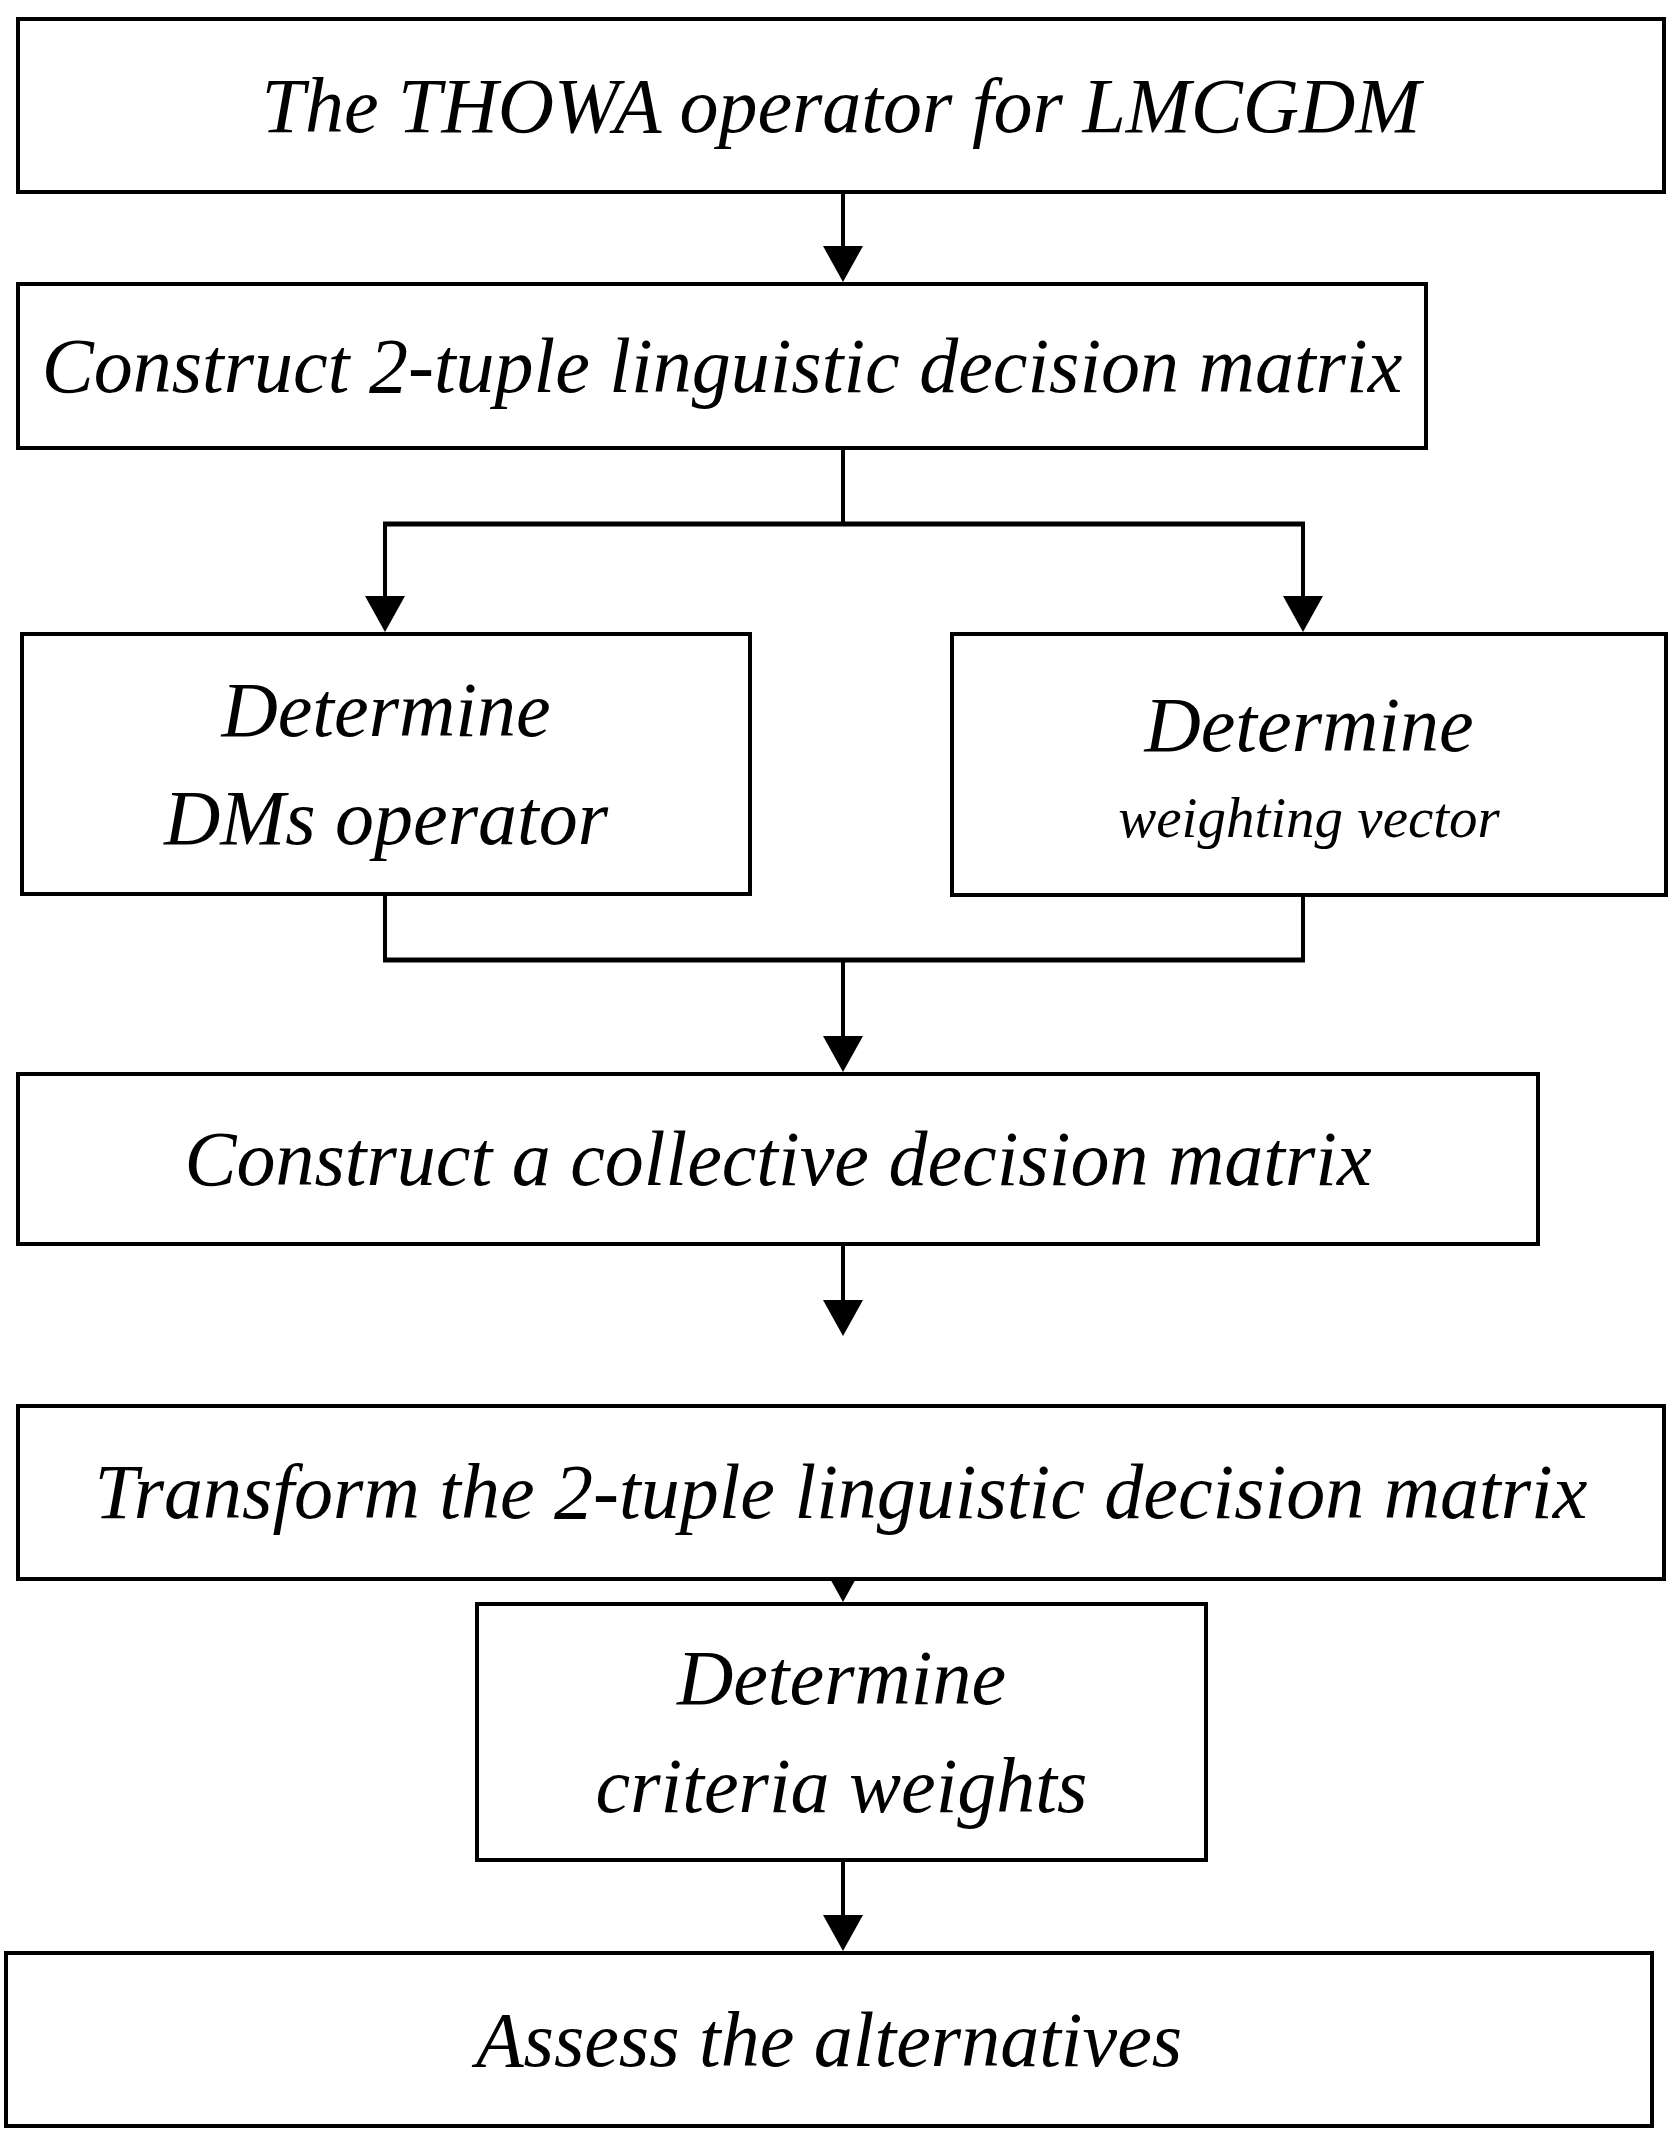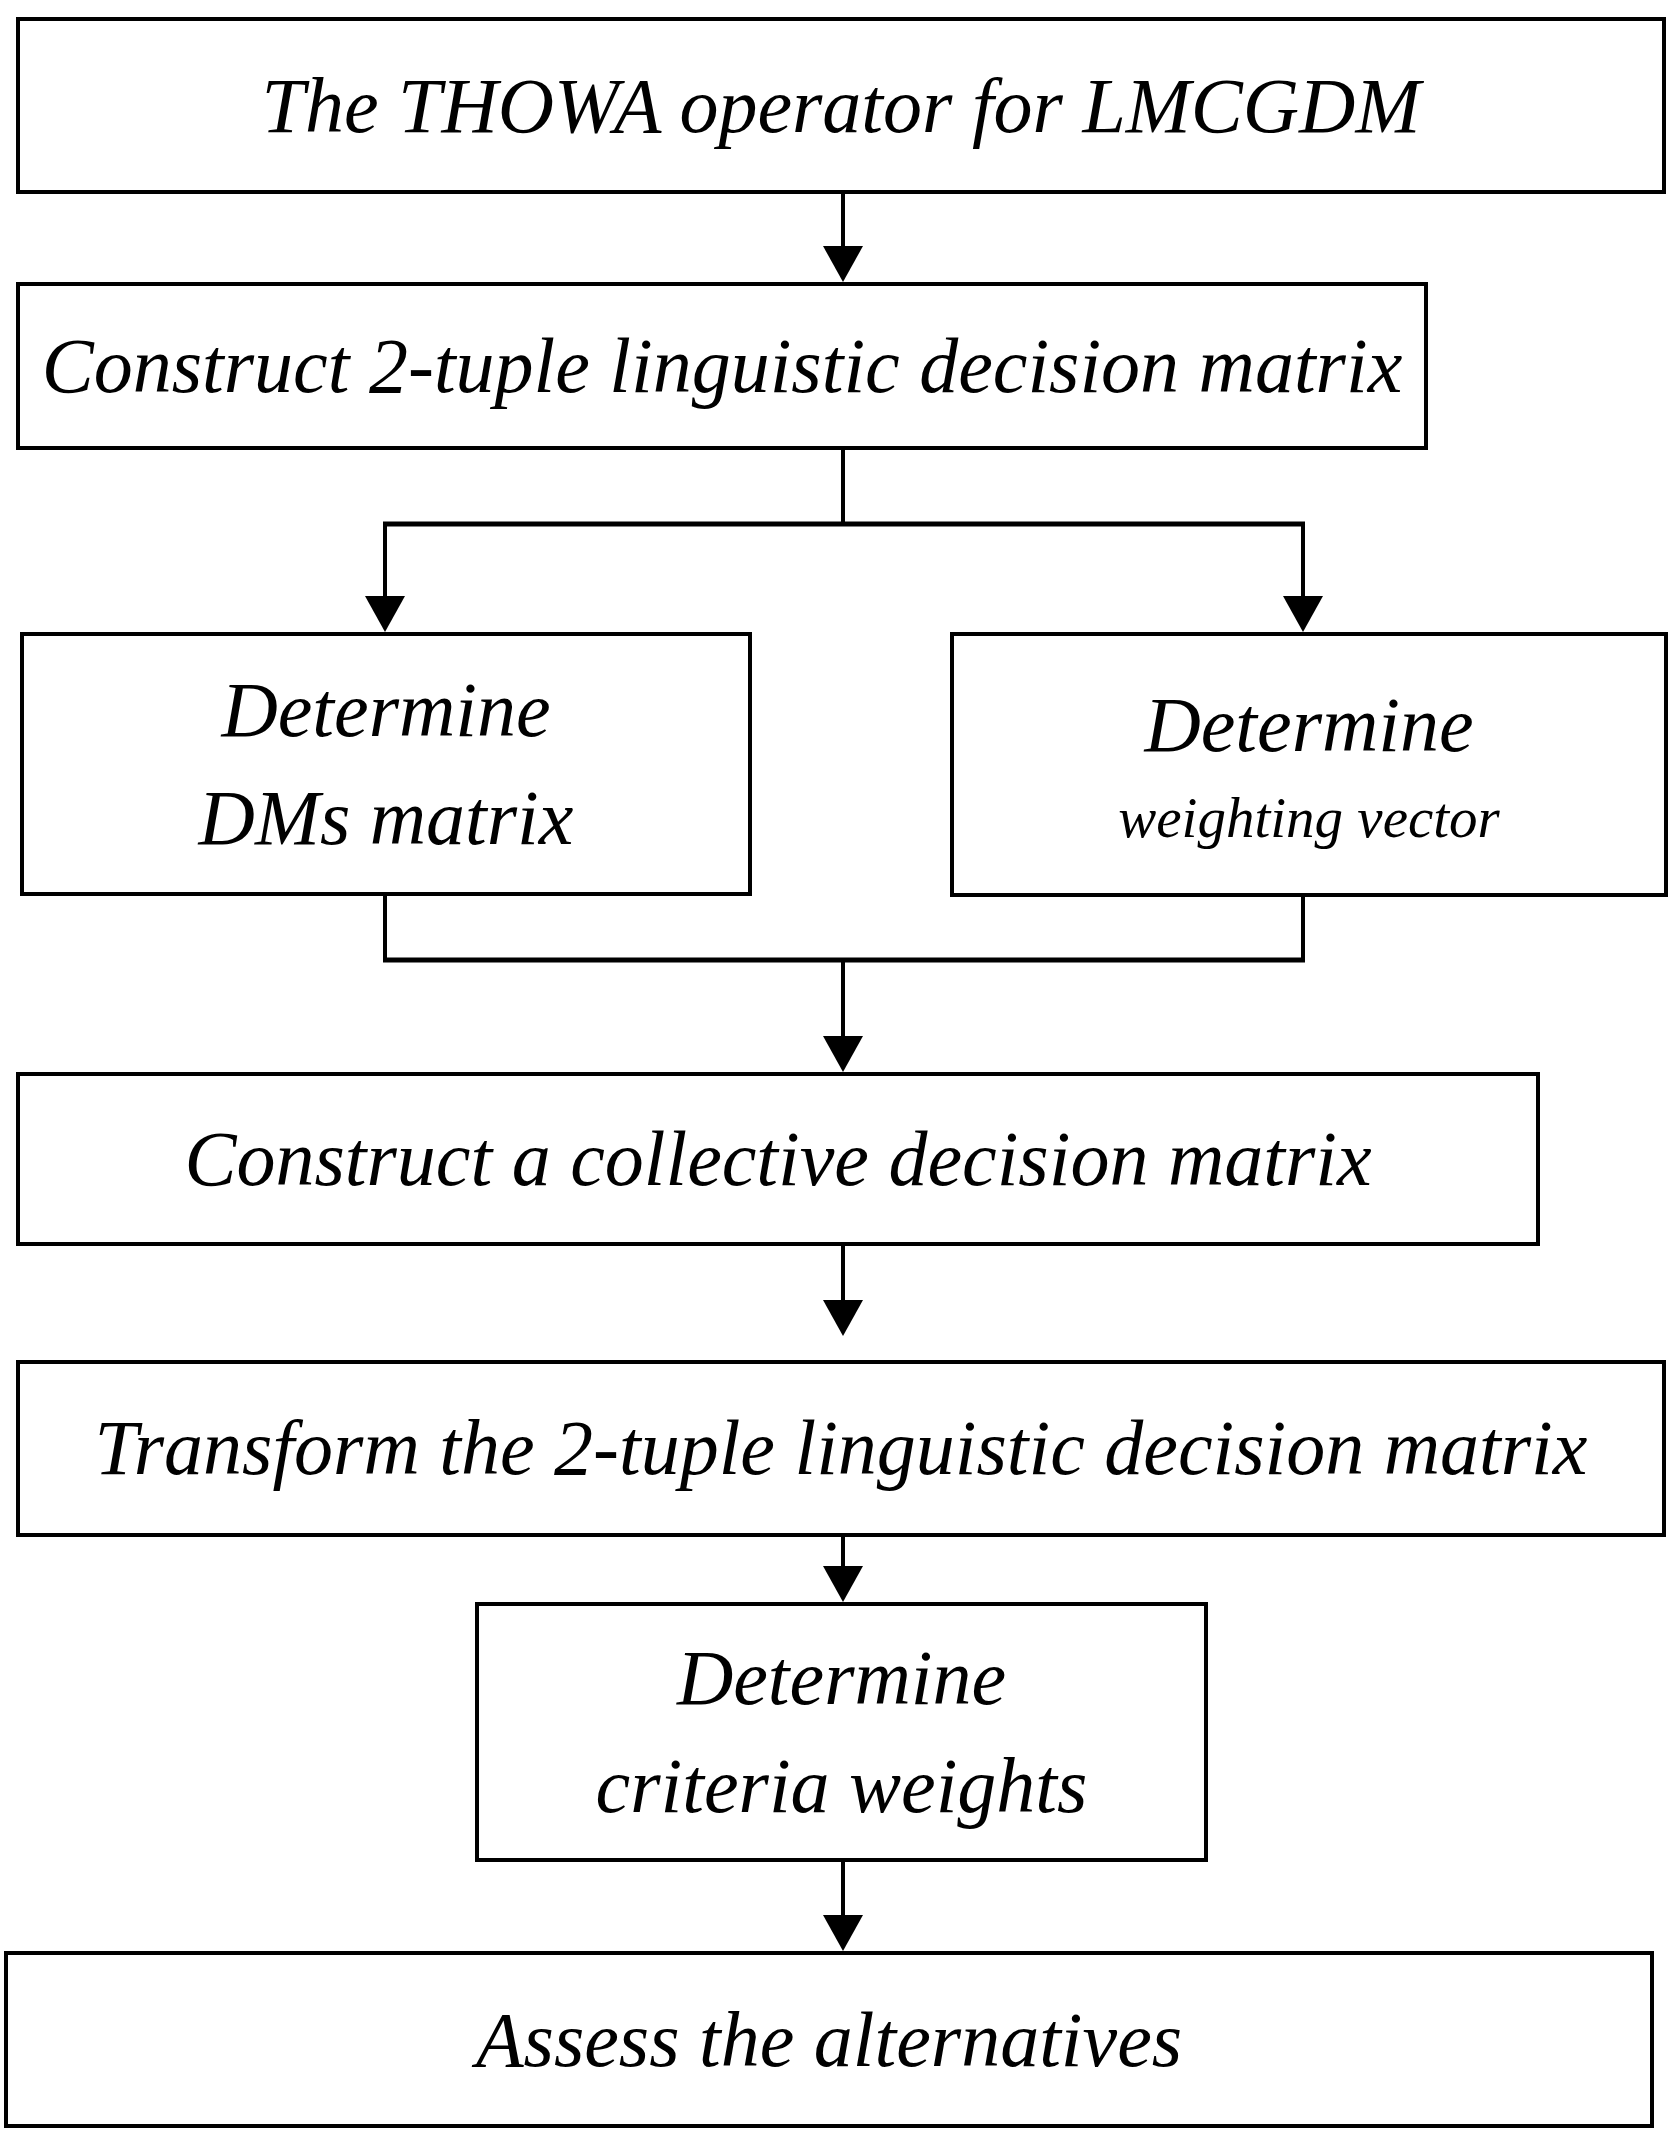--- a/index.html
+++ b/index.html
@@ -39,21 +39,21 @@
   }
   .node .line { line-height: 1.38; white-space: nowrap; }
   .node.compact .line { line-height: 1.13; }
   .node .line.small { font-size: 57px; }
 
   .n0 { left: 16px;  top: 17px;   width: 1650px; height: 177px; }
   .n1 { left: 16px;  top: 282px;  width: 1412px; height: 168px; }
   .n2 { left: 20px;  top: 632px;  width: 732px;  height: 264px; }
   .n3 { left: 950px; top: 632px;  width: 718px;  height: 265px; }
   .n4 { left: 16px;  top: 1072px; width: 1524px; height: 174px; }
-  .n5 { left: 16px;  top: 1360px; width: 1650px; height: 177px; }
+  .n5 { left: 16px;  top: 1404px; width: 1650px; height: 177px; }
   .n6 { left: 475px; top: 1602px; width: 733px;  height: 260px; }
   .n7 { left: 4px;  top: 1951px; width: 1650px; height: 177px; }
 </style>
 </head>
 <body>
 
 <div class="canvas">
 
   <svg class="connectors" viewBox="0 0 1680 2153" xmlns="http://www.w3.org/2000/svg">
 
@@ -89,21 +89,21 @@
   <div class="node n0">
     <div class="line">The THOWA operator for LMCGDM</div>
   </div>
 
   <div class="node n1">
     <div class="line">Construct 2-tuple linguistic decision matrix</div>
   </div>
 
   <div class="node n2">
     <div class="line">Determine</div>
-    <div class="line">DMs matrix</div>
+    <div class="line">DMs operator</div>
   </div>
 
   <div class="node n3">
     <div class="line">Determine</div>
     <div class="line small">weighting vector</div>
   </div>
 
   <div class="node n4">
     <div class="line">Construct a collective decision matrix</div>
   </div>

